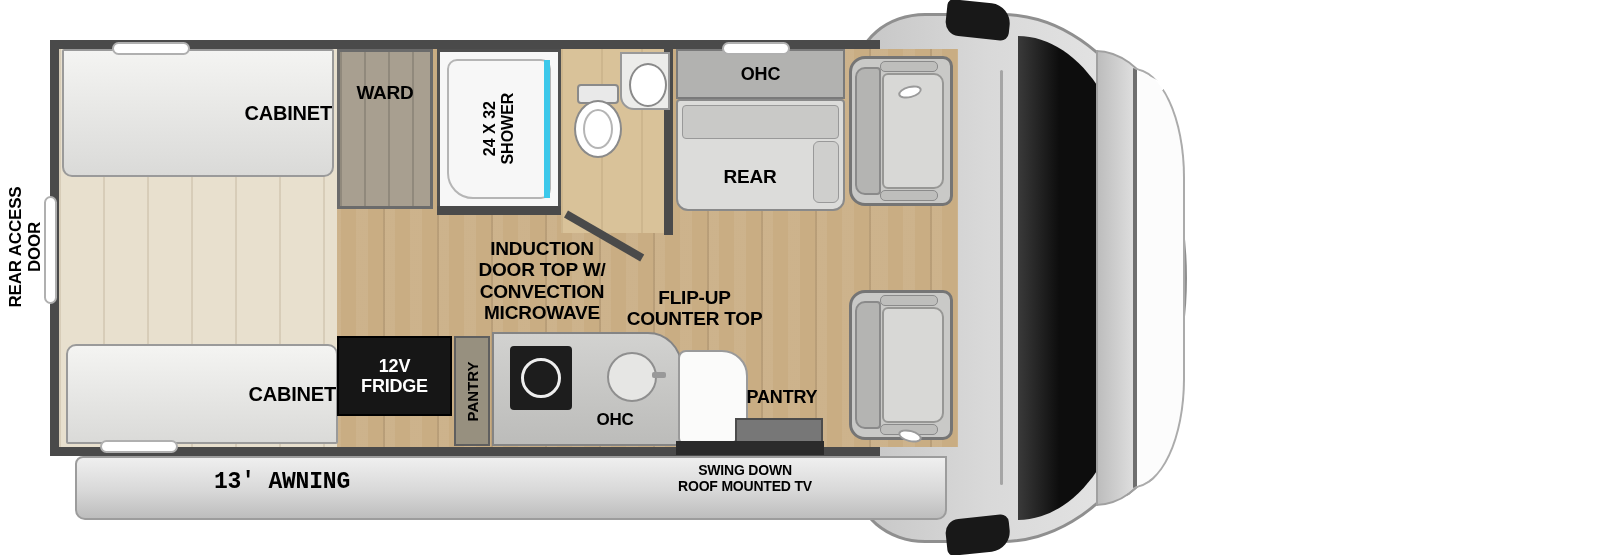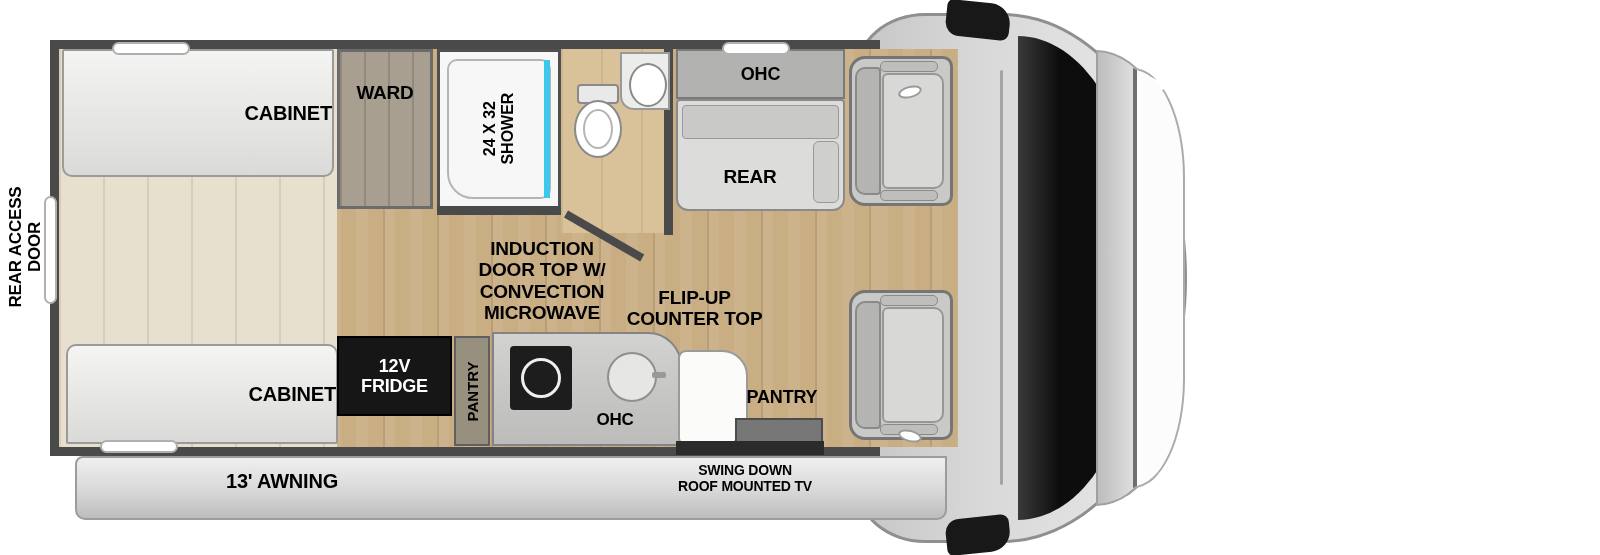--- a/index.html
+++ b/index.html
@@ -6,21 +6,21 @@
   #page{position:relative;width:1600px;height:555px;background:#ffffff;overflow:hidden;
         font-family:"Liberation Sans",sans-serif;}
   .abs{position:absolute;box-sizing:border-box;}
   .lbl{position:absolute;box-sizing:border-box;font-weight:bold;color:#000;text-align:center;
        white-space:pre-line;line-height:1.12;letter-spacing:-0.2px;z-index:7;}
 
   
   .awning{left:75px;top:456px;width:872px;height:64px;z-index:2;
           background:linear-gradient(180deg,#efefef 0%,#d8d8d8 55%,#bdbdbd 100%);
           border:2px solid #9c9c9c;border-radius:8px 0 10px 10px;}
-  .awning-label{left:182px;top:470px;width:200px;font-size:20px;}
+  .awning-label{left:182px;top:470px;width:200px;font-size:23px;font-family:Liberation Mono, monospace;}
   .tv-label{left:625px;top:463px;width:240px;font-size:14px;z-index:10;}
   .rear-door-label{left:-47px;top:225px;width:150px;height:44px;font-size:17px;
                    transform:rotate(-90deg);}
 
   .cab-body{left:855px;top:13px;width:332px;height:530px;z-index:1;
             background:linear-gradient(90deg,#c6c6c6 0%,#d9d9d9 40%,#e9e9e9 100%);
             border:3px solid #8f8f8f;
             border-radius:70px 185px 185px 70px / 60px 265px 265px 60px;}
   .dash-line{left:1000px;top:70px;width:3px;height:415px;background:#a5a5a5;z-index:2;border-radius:2px;}
   .windshield{left:1018px;top:36px;width:118px;height:484px;z-index:2;

